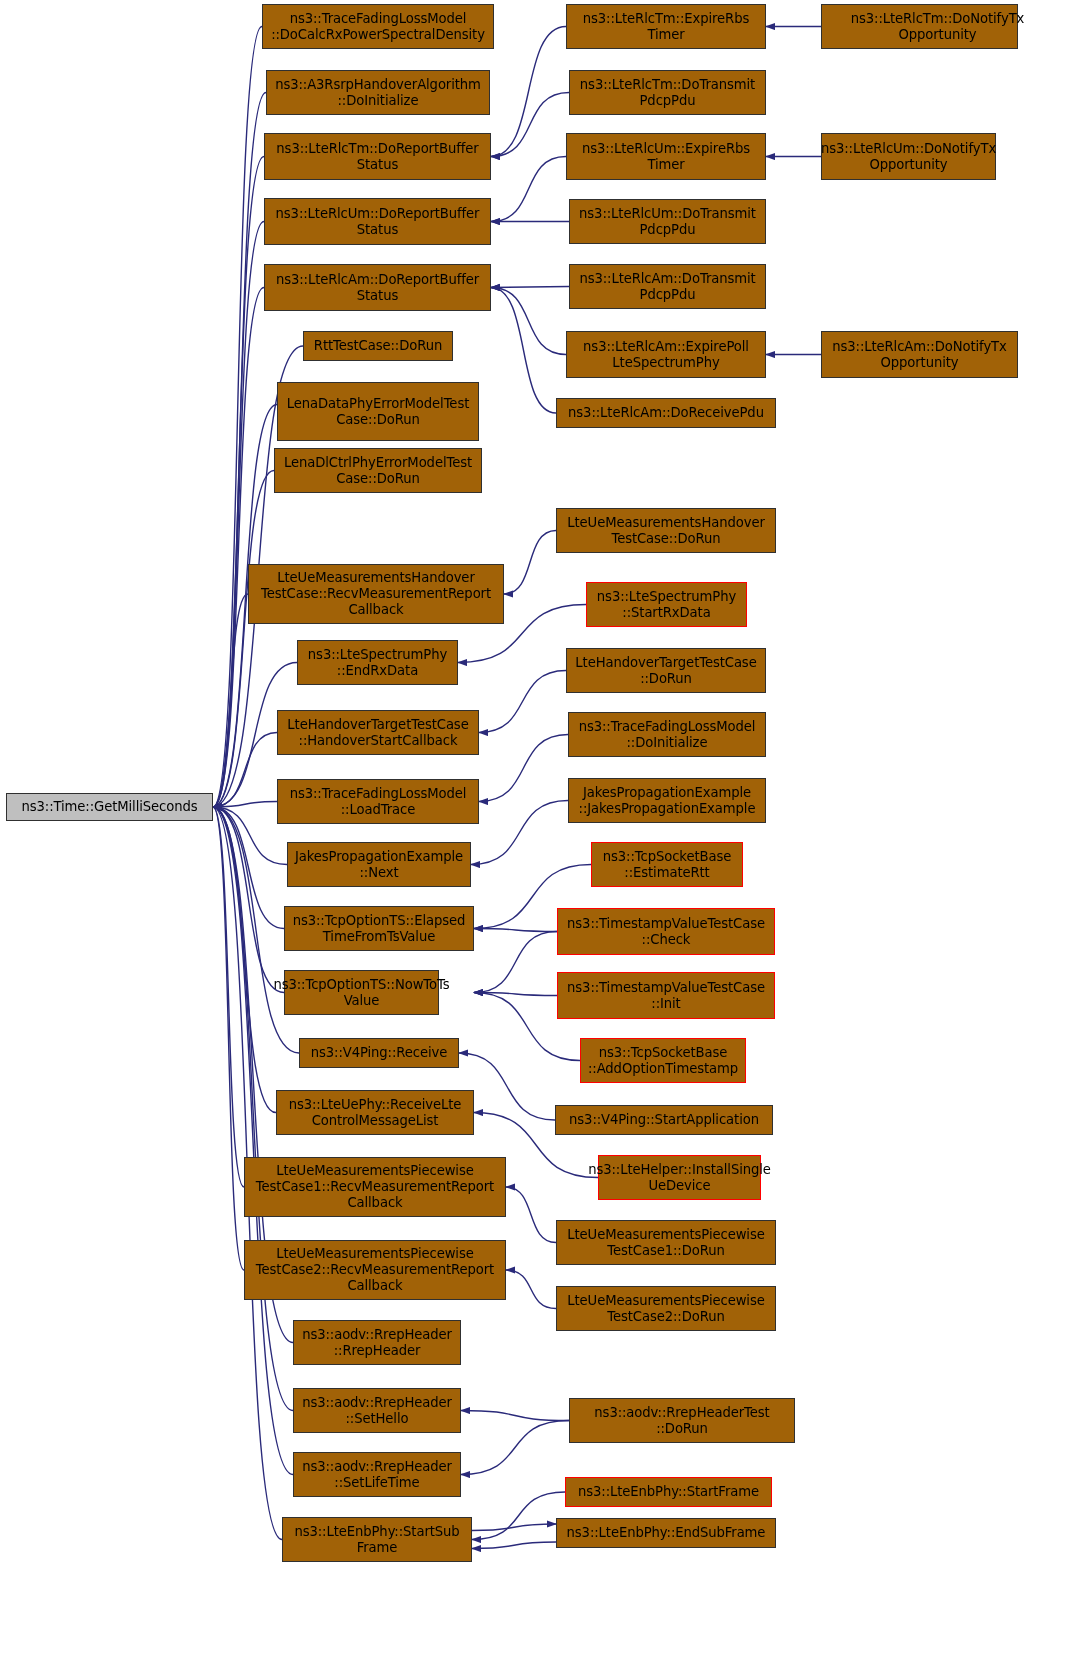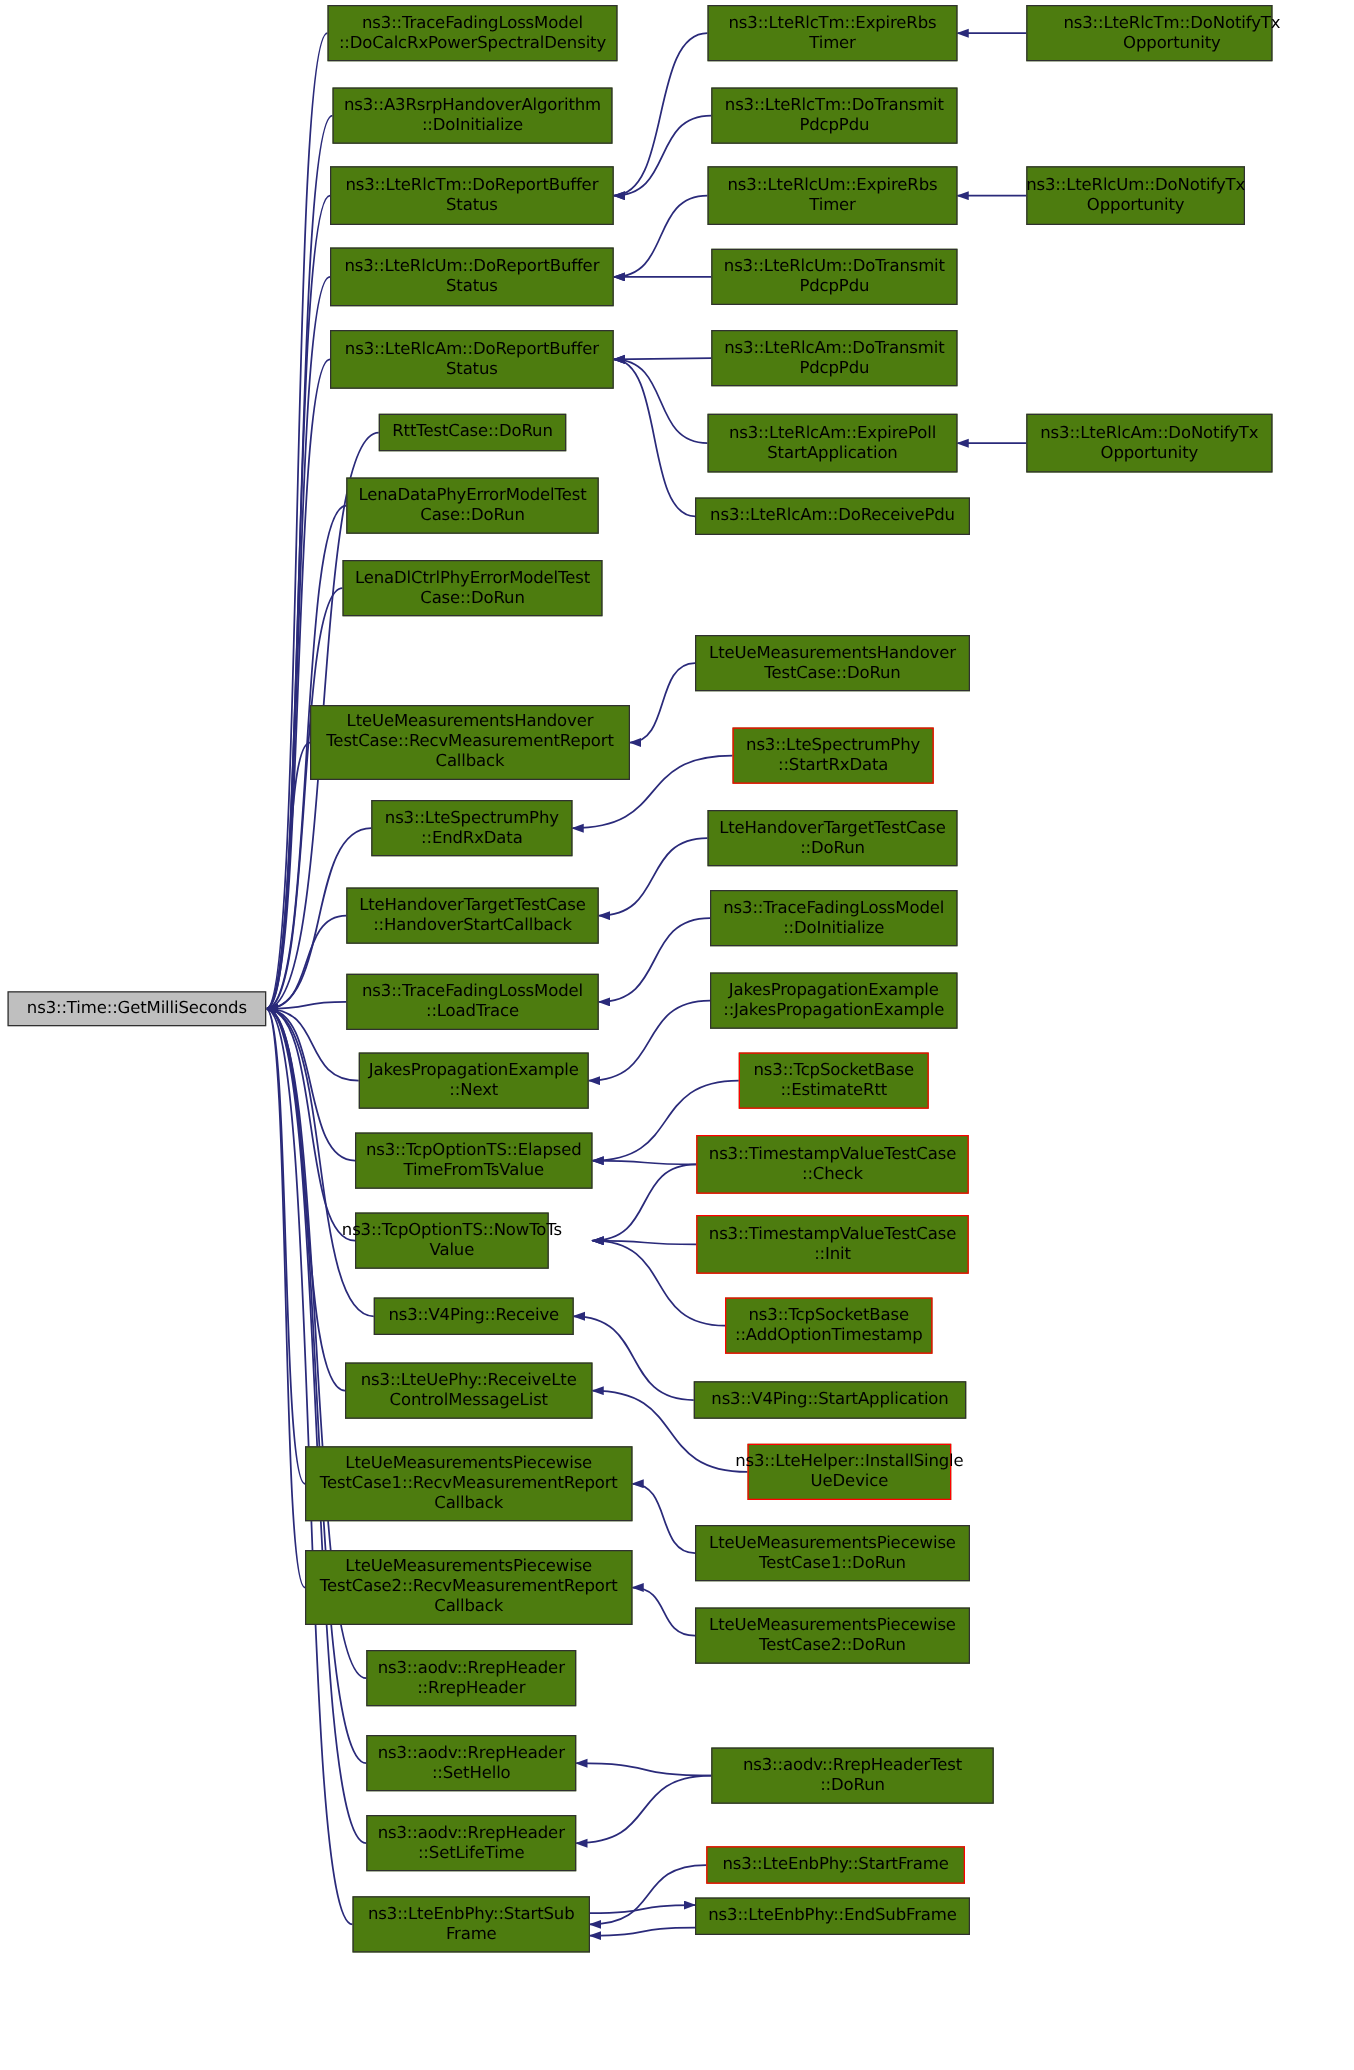--- a/index.html
+++ b/index.html
@@ -3,21 +3,21 @@
 <meta charset="utf-8">
 <style>
   html,body{margin:0;padding:0;background:#ffffff;}
   body{width:1083px;height:1656px;font-family:"DejaVu Sans","Liberation Sans",sans-serif;}
   #canvas{position:relative;width:1083px;height:1656px;overflow:hidden;}
   svg#edges{position:absolute;left:0;top:0;width:1083px;height:1656px;}
   .node{
     position:absolute;
     box-sizing:border-box;
     border:1px solid #303030;
-    background:#4d7c0f;
+    background:#a16207;
     color:#000000;
     font-size:13.2px;
     line-height:16px;
     display:flex;
     align-items:center;
     justify-content:center;
     text-align:center;
     white-space:pre-line;
     letter-spacing:-0.1px;
     z-index:5;
@@ -101,21 +101,21 @@
 ::DoCalcRxPowerSpectralDensity</div>
       <div class="node" style="left: 266px; top: 70px; width: 224px; height: 45px;">ns3::A3RsrpHandoverAlgorithm
 ::DoInitialize</div>
       <div class="node" style="left: 264px; top: 133px; width: 227px; height: 47px;">ns3::LteRlcTm::DoReportBuffer
 Status</div>
       <div class="node" style="left: 264px; top: 198px; width: 227px; height: 47px;">ns3::LteRlcUm::DoReportBuffer
 Status</div>
       <div class="node" style="left: 264px; top: 264px; width: 227px; height: 47px;">ns3::LteRlcAm::DoReportBuffer
 Status</div>
       <div class="node" style="left: 303px; top: 331px; width: 150px; height: 30px;">RttTestCase::DoRun</div>
-      <div class="node" style="left: 277px; top: 382px; width: 202px; height: 45px;">LenaDataPhyErrorModelTest
+      <div class="node" style="left: 277px; top: 382px; width: 202px; height: 59px;">LenaDataPhyErrorModelTest
 Case::DoRun</div>
       <div class="node" style="left: 274px; top: 448px; width: 208px; height: 45px;">LenaDlCtrlPhyErrorModelTest
 Case::DoRun</div>
       <div class="node" style="left: 248px; top: 564px; width: 256px; height: 60px;">LteUeMeasurementsHandover
 TestCase::RecvMeasurementReport
 Callback</div>
       <div class="node" style="left: 297px; top: 640px; width: 161px; height: 45px;">ns3::LteSpectrumPhy
 ::EndRxData</div>
       <div class="node" style="left: 277px; top: 710px; width: 202px; height: 45px;">LteHandoverTargetTestCase
 ::HandoverStartCallback</div>
@@ -148,21 +148,21 @@
 Timer</div>
       <div class="node" style="left: 569px; top: 70px; width: 197px; height: 45px;">ns3::LteRlcTm::DoTransmit
 PdcpPdu</div>
       <div class="node" style="left: 566px; top: 133px; width: 200px; height: 47px;">ns3::LteRlcUm::ExpireRbs
 Timer</div>
       <div class="node" style="left: 569px; top: 199px; width: 197px; height: 45px;">ns3::LteRlcUm::DoTransmit
 PdcpPdu</div>
       <div class="node" style="left: 569px; top: 264px; width: 197px; height: 45px;">ns3::LteRlcAm::DoTransmit
 PdcpPdu</div>
       <div class="node" style="left: 566px; top: 331px; width: 200px; height: 47px;">ns3::LteRlcAm::ExpirePoll
-StartApplication</div>
+LteSpectrumPhy</div>
       <div class="node" style="left: 556px; top: 398px; width: 220px; height: 30px;">ns3::LteRlcAm::DoReceivePdu</div>
       <div class="node" style="left: 556px; top: 508px; width: 220px; height: 45px;">LteUeMeasurementsHandover
 TestCase::DoRun</div>
       <div class="node red" style="left: 586px; top: 582px; width: 161px; height: 45px;">ns3::LteSpectrumPhy
 ::StartRxData</div>
       <div class="node" style="left: 566px; top: 648px; width: 200px; height: 45px;">LteHandoverTargetTestCase
 ::DoRun</div>
       <div class="node" style="left: 568px; top: 712px; width: 198px; height: 45px;">ns3::TraceFadingLossModel
 ::DoInitialize</div>
       <div class="node" style="left: 568px; top: 778px; width: 198px; height: 45px;">JakesPropagationExample

